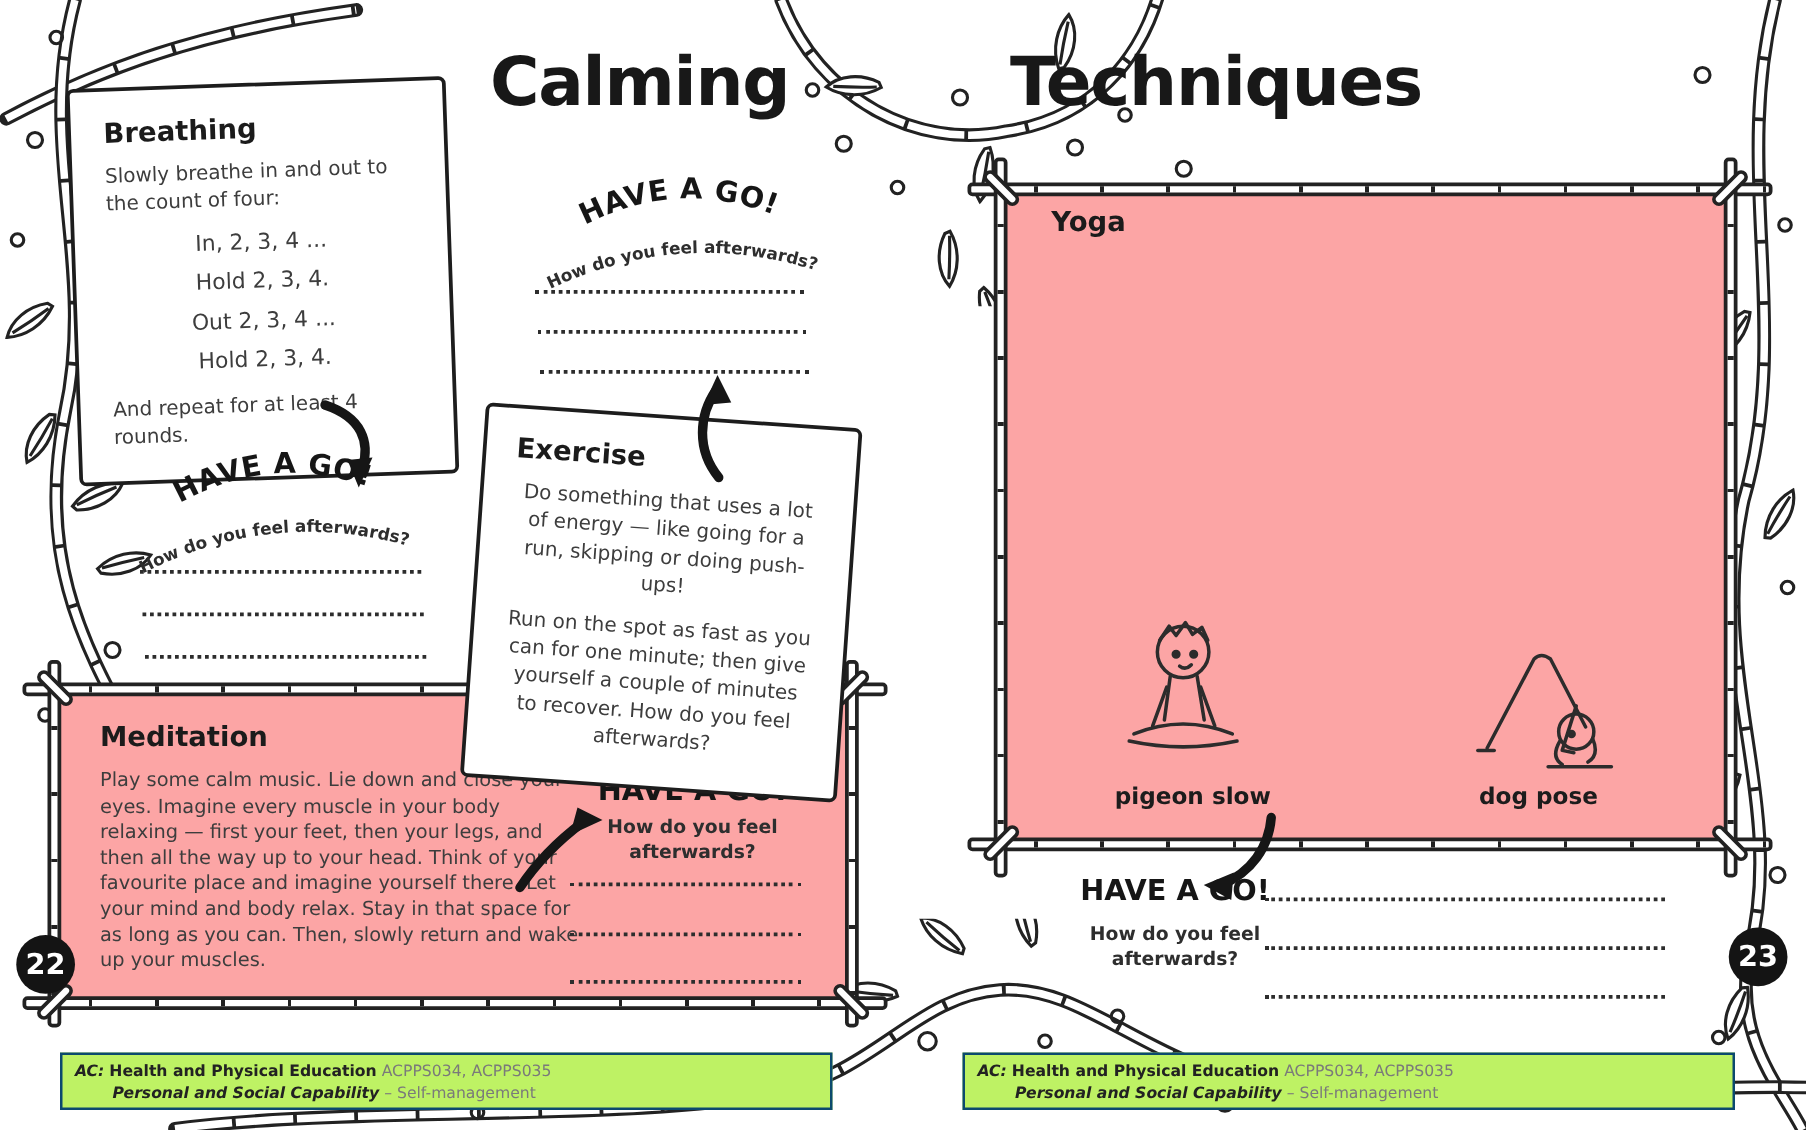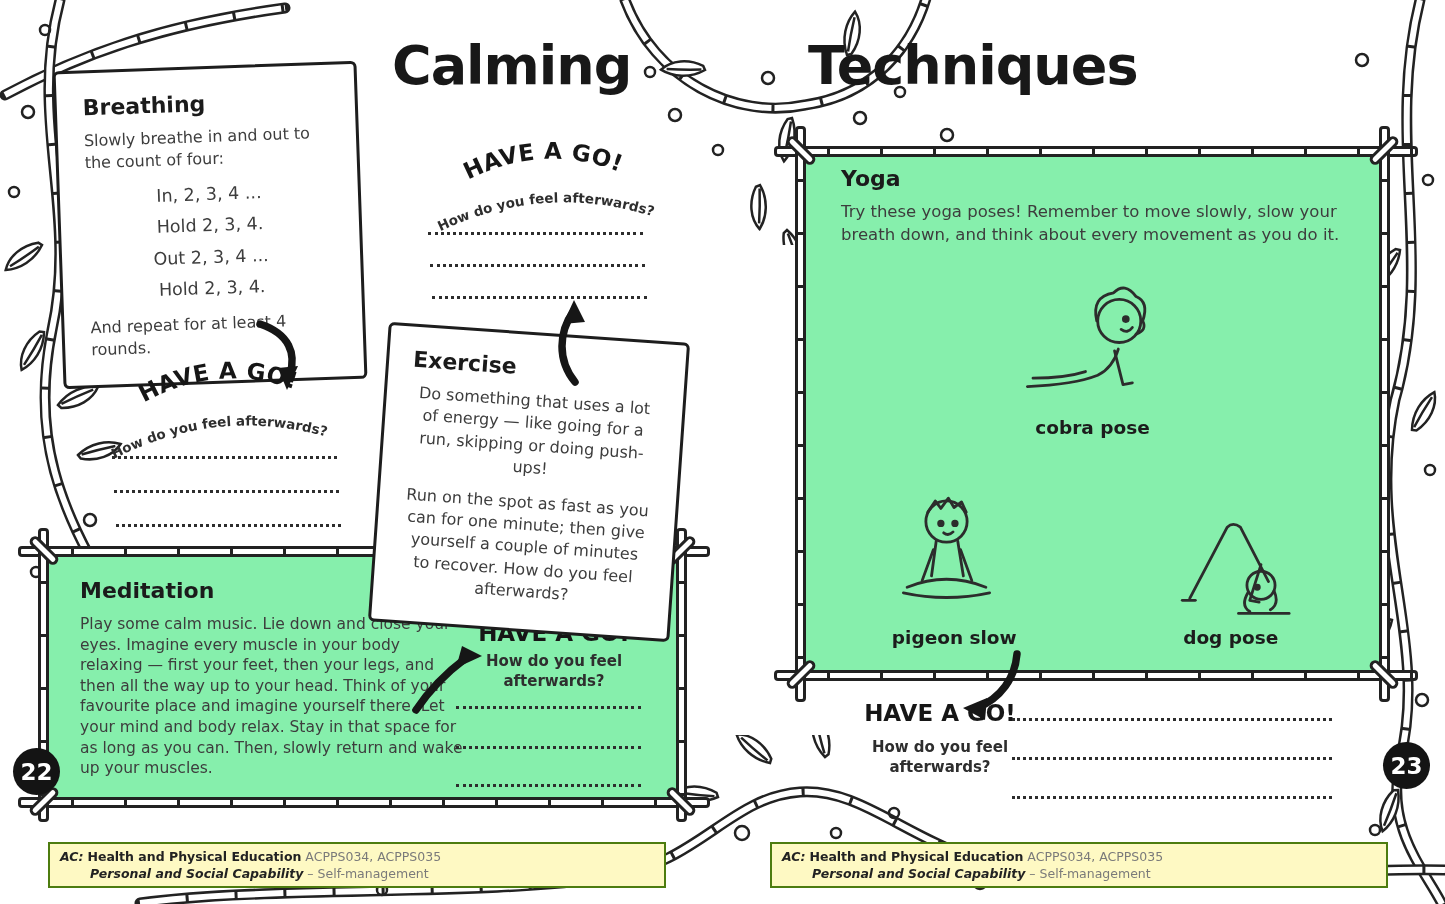--- a/index.html
+++ b/index.html
@@ -13,21 +13,21 @@
   .tube-inner{stroke:#fff;stroke-width:6;fill:none;stroke-dasharray:46 3;stroke-linecap:butt}
   .dot{fill:none;stroke:#222;stroke-width:2.5}
   
   .big-title{position:absolute;font-weight:bold;font-size:54px;color:#181818;letter-spacing:-1px;z-index:3}
   
   .note{position:absolute;background:#fff;border:3px solid #1d1d1d;border-radius:6px;z-index:3;box-sizing:border-box}
   .note-title{font-weight:bold;font-size:22px;color:#1b1b1b;margin-bottom:10px}
   .note-text{font-size:16px;line-height:1.4;color:#3d3d3d}
   .counts{font-size:17.5px;line-height:1.8;color:#3d3d3d;text-align:center}
   
-  .panel{position:absolute;background:#86efac;z-index:1;box-sizing:border-box}
+  .panel{position:absolute;background:#fca5a5;z-index:1;box-sizing:border-box}
   .pole{position:absolute;box-sizing:border-box;border:3px solid #222;background-color:#fff;z-index:2;border-radius:4px}
   .pole.h{height:11px;background-image:repeating-linear-gradient(90deg,transparent 0 50px,#222 50px 53px)}
   .pole.v{width:11px;background-image:repeating-linear-gradient(180deg,transparent 0 50px,#222 50px 53px)}
   .lash{position:absolute;width:36px;height:11px;border:3px solid #222;background:#fff;border-radius:7px;z-index:2;box-sizing:border-box}
   .panel-title{position:absolute;font-weight:bold;font-size:22px;color:#1b1b1b}
   .panel-text{position:absolute;font-size:15.5px;line-height:1.33;color:#3d3d3d}
   
   .hag-svg{position:absolute;z-index:4;overflow:visible}
   .arc-head{font-weight:bold;font-size:23px;fill:#161616;letter-spacing:.5px}
   .arc-q{font-weight:bold;font-size:13.5px;fill:#2e2e2e}
@@ -40,21 +40,21 @@
   .arrow polygon{fill:#161616;stroke:none}
   
   .pose-row{position:absolute;display:flex;width:553px;left:15px}
   .pose-cell{flex:1;text-align:center}
   .pose-cell svg{display:block;margin:0 auto}
   .pose-label{font-weight:bold;font-size:18.5px;color:#1c1c1c;margin-top:2px}
   .fig{stroke:#2c2c2c;stroke-width:3;fill:none;stroke-linecap:round;stroke-linejoin:round}
   
   .page-num{position:absolute;width:47px;height:47px;border-radius:50%;background:#141414;color:#fff;
     font-weight:bold;font-size:23px;display:flex;align-items:center;justify-content:center;z-index:6}
-  .footer-box{position:absolute;background:#fef9c3;border:2px solid #4d7c0f;box-sizing:border-box;
+  .footer-box{position:absolute;background:#bef264;border:2px solid #0c4a6e;box-sizing:border-box;
     padding:5px 10px;font-size:12.5px;line-height:1.35;color:#7a7a7a;z-index:6}
   .footer-box .b{font-weight:bold;color:#222}
   .footer-box .bi{font-weight:bold;font-style:italic;color:#222}
   .footer-line2{padding-left:30px}
 </style>
 </head>
 <body>
 
 <svg width="0" height="0" style="position:absolute">
   <defs>
@@ -202,35 +202,22 @@
 <div class="lash" style="left:26px;top:796px;transform:rotate(-45deg)"></div>
 <div class="lash" style="left:663px;top:796px;transform:rotate(45deg)"></div>
 
 <svg class="arrow" style="left:408px;top:642px" width="80" height="78" viewBox="0 0 80 78">
   <path d="M8,68 C24,44 42,28 58,16"></path>
     <polygon points="48,26 54,4 74,14"></polygon>
 </svg>
 
 <div class="panel" style="left:801px;top:152px;width:583px;height:519px">
   <div class="panel-title" style="left:40px;top:14px">Yoga</div>
-  <div class="panel-text" style="left:40px;top:48px;width:500px;font-size:16.5px;line-height:1.4">Try these yoga poses! Remember to move slowly, slow your breath down, and think about every movement as you do it.</div>
 
   <div class="pose-row" style="top:118px">
-    <div class="pose-cell">
-      <svg class="fig" width="150" height="145" viewBox="0 0 160 150">
-        <path d="M10,122 Q60,120 85,110 Q101,102 107,82"></path>
-        <path d="M16,113 Q50,113 72,106"></path>
-        <path d="M103,84 L112,120 M112,120 L122,118"></path>
-        <circle cx="108" cy="52" r="23"></circle>
-        <path d="M84,52 Q78,26 102,22 Q114,10 126,26 Q140,32 133,52 Q138,62 126,66"></path>
-        <circle cx="115" cy="50" r="2.6" fill="#2c2c2c"></circle>
-        <path d="M110,61 Q117,66 122,59"></path>
-      </svg>
-      <div class="pose-label">cobra pose</div>
-    </div>
   </div>
 
   <div class="pose-row" style="top:328px">
     <div class="pose-cell">
       <svg class="fig" width="150" height="145" viewBox="0 0 160 150">
         <circle cx="72" cy="42" r="22"></circle>
         <path d="M52,32 L60,20 L66,28 L74,17 L80,27 L88,21 L93,32"></path>
         <circle cx="66" cy="44" r="2.4" fill="#2c2c2c"></circle>
           <circle cx="81" cy="44" r="2.4" fill="#2c2c2c"></circle>
         <path d="M69,54 Q74,58 79,53"></path>

